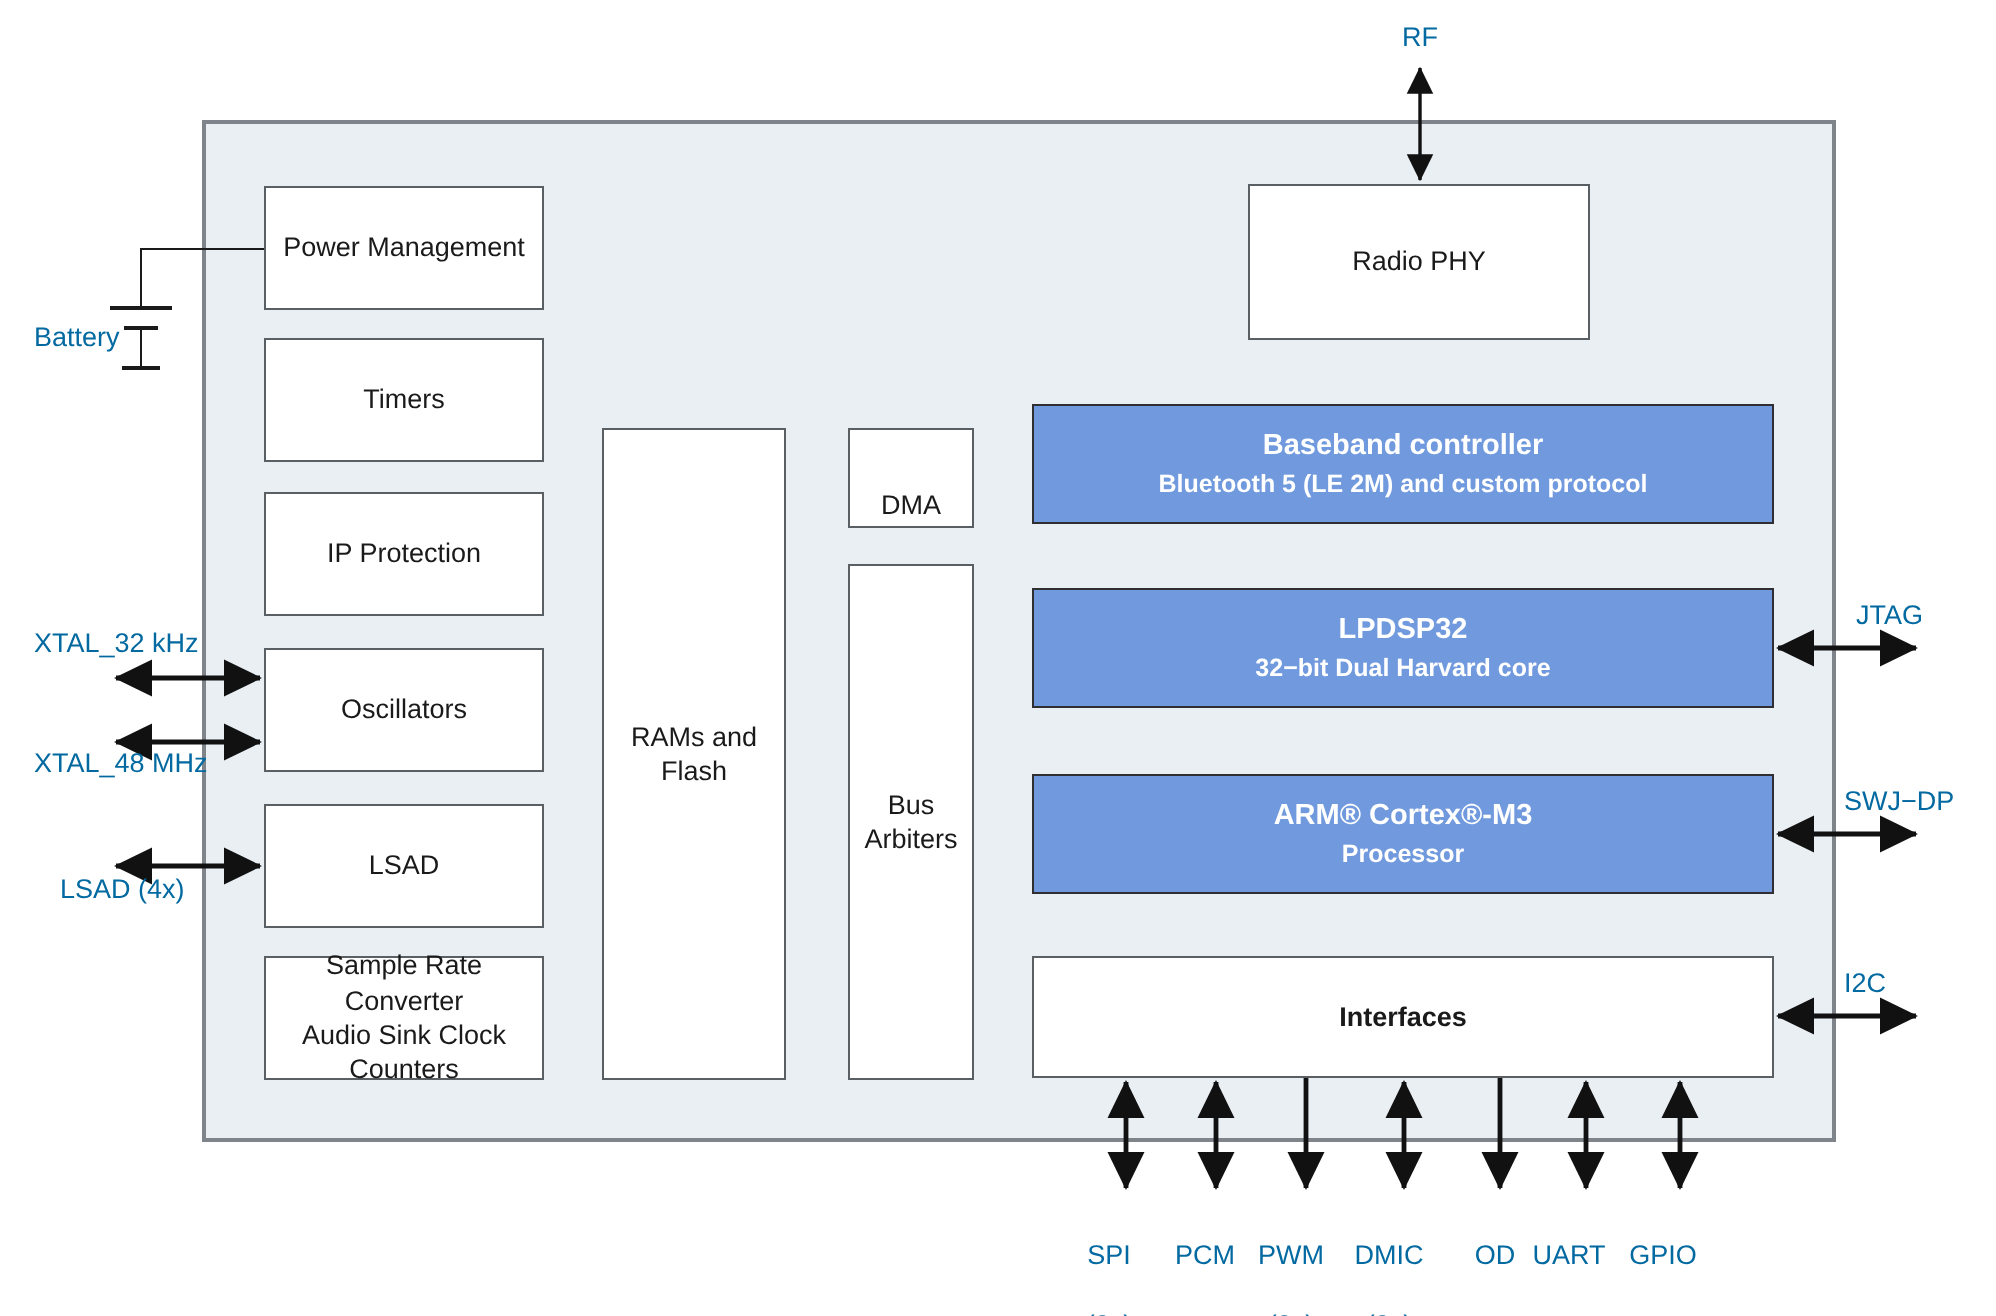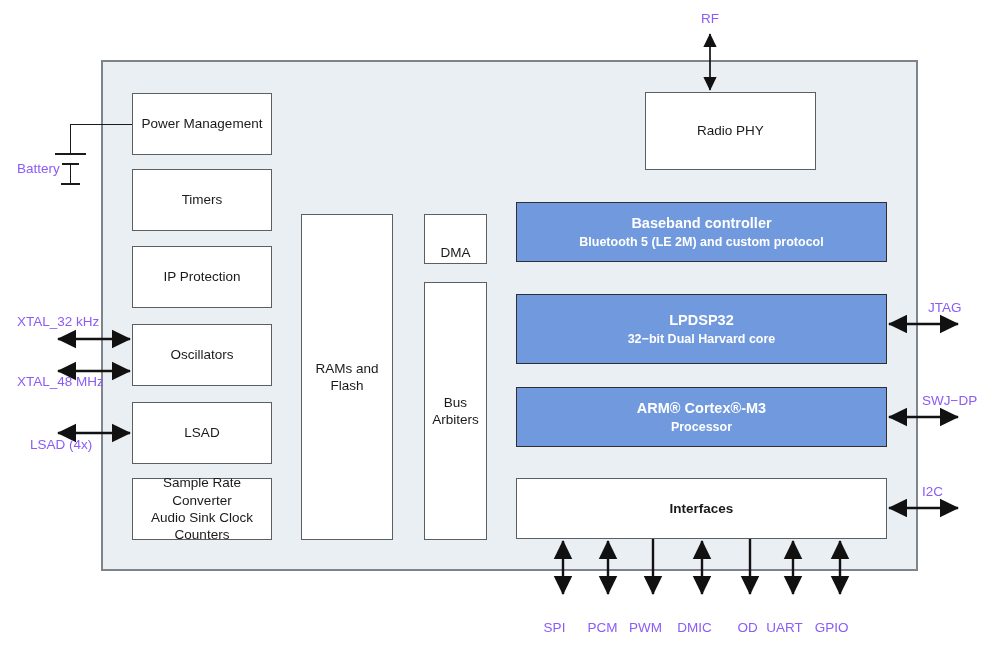--- a/index.html
+++ b/index.html
@@ -50,21 +50,21 @@
     color: #ffffff;
     justify-content: center;
   }
   .blk .inner { width: 100%; }
   .blk .t1 { font-weight: bold; font-size: 14.5px; display: block; }
   .blk .t2 { font-weight: bold; font-size: 12.5px; display: block; margin-top: 2px; }
   
   .lbl {
     position: absolute;
     font-size: 13.5px;
-    color: #8b5cf6;
+    color: #0369a1;
     white-space: pre;
     line-height: 1.3;
   }
   .lbl.center { text-align: center; transform: translateX(-50%); }
   
   .wire-h {
     position: absolute;
     height: 0;
     border-top: 1.4px solid #1a1a1a;
   }
@@ -132,32 +132,32 @@
 
   <div class="blk" style="left:424px; top:214px; width:63px; height:50px;align-items:flex-end;">
     <span class="inner">DMA</span>
   </div>
 
   <div class="blk" style="left:424px; top:282px; width:63px; height:258px; white-space:pre-line;">
     <span class="inner">Bus
 Arbiters</span>
   </div>
 
-  <div class="blk" style="left:624px; top:92px; width:171px; height:78px;margin-left:21px;">
+  <div class="blk" style="left:624px; top:92px; width:171px; height:78px;">
     <span class="inner">Radio PHY</span>
   </div>
 
   <div class="blk blue" style="left:516px; top:202px; width:371px; height:60px;">
     <span class="inner">
       <span class="t1">Baseband controller</span>
       <span class="t2">Bluetooth 5 (LE 2M) and custom protocol</span>
     </span>
   </div>
 
-  <div class="blk blue" style="left:516px; top:294px; width:371px; height:70px;">
+  <div class="blk blue" style="left:516px; top:294px; width:371px; height:60px;">
     <span class="inner">
       <span class="t1">LPDSP32</span>
       <span class="t2">32−bit Dual Harvard core</span>
     </span>
   </div>
 
   <div class="blk blue" style="left:516px; top:387px; width:371px; height:60px;">
     <span class="inner">
       <span class="t1">ARM® Cortex®-M3</span>
       <span class="t2">Processor</span>

